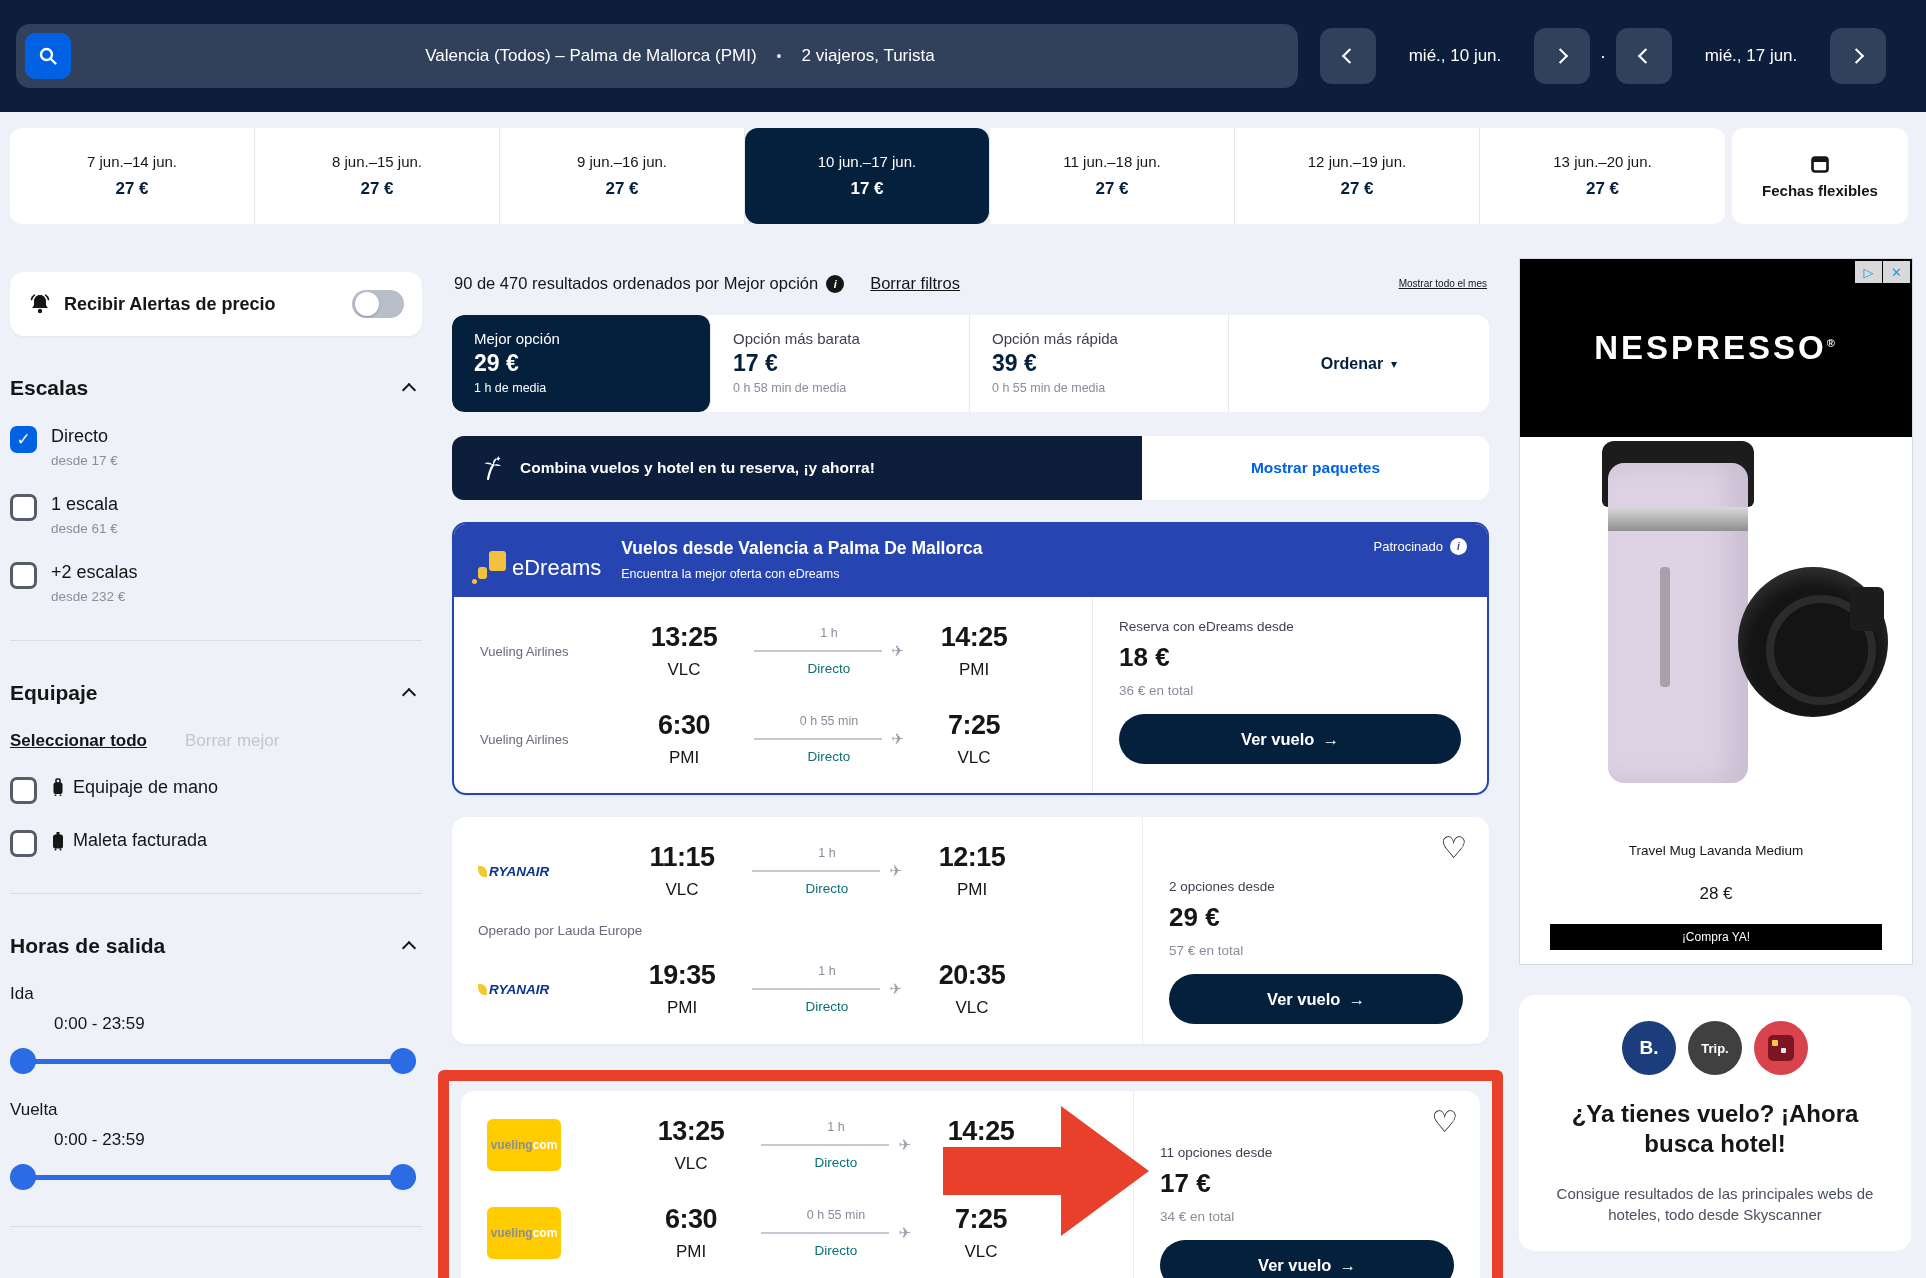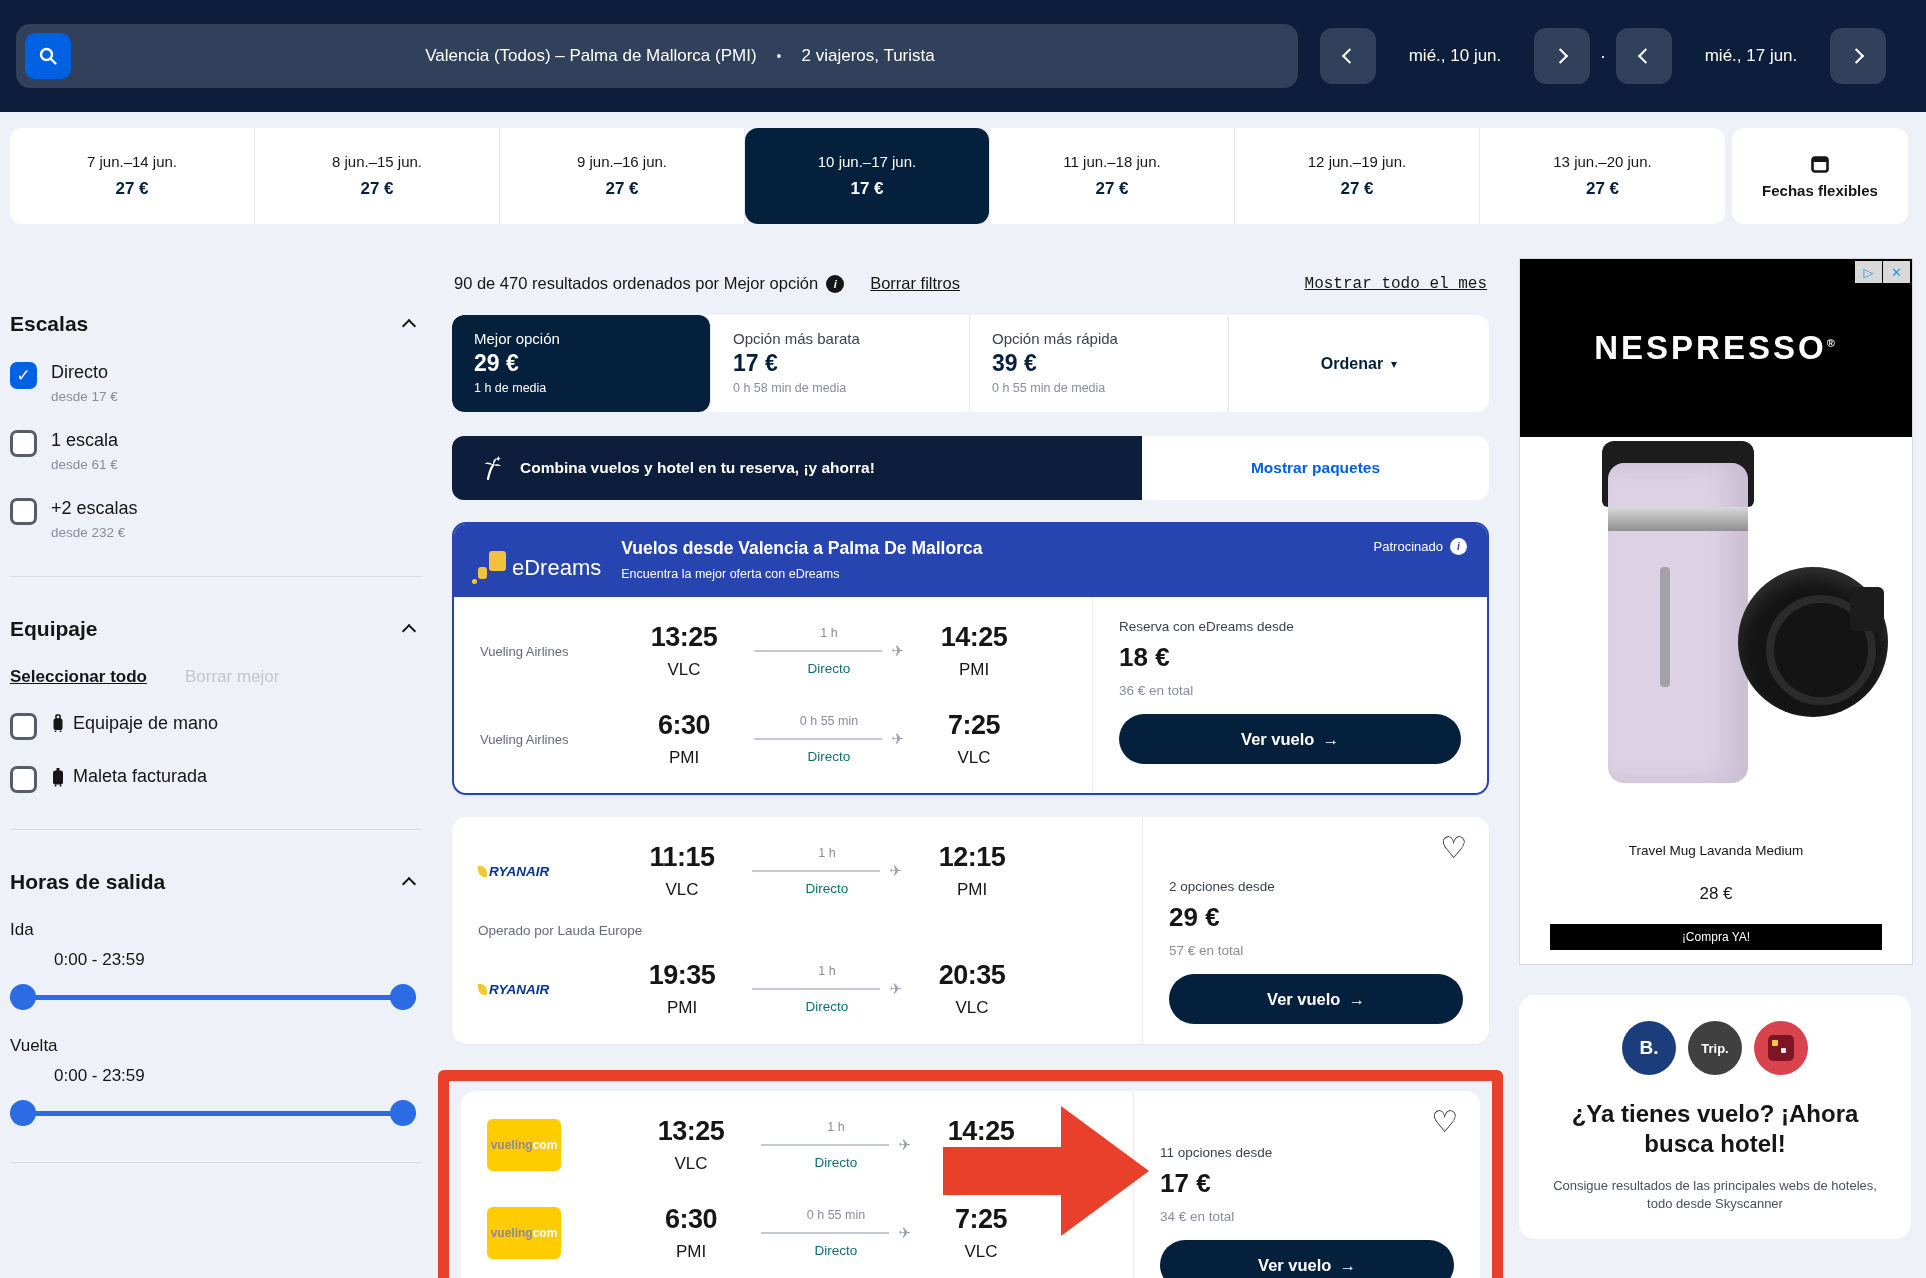--- a/index.html
+++ b/index.html
@@ -61,21 +61,21 @@
   .slider .handle { position:absolute; top:0; width:26px; height:26px; background:#2b6be4; border-radius:50%; cursor:pointer; }
   .slider .handle.h-left { left:0; }
   .slider .handle.h-right { right:0; }
 
   
   .main { padding-top:50px; }
   .results-row { display:flex; align-items:center; gap:26px; padding:0 2px; }
   .results-count { font-size:16.5px; display:flex; align-items:center; gap:8px; }
   .info-dot { width:18px; height:18px; border-radius:50%; background:#161616; color:#fff; font-size:11px; font-weight:bold; display:inline-flex; align-items:center; justify-content:center; font-style:italic; }
   .clear-filters { font-size:16.5px; text-decoration:underline; cursor:pointer; }
-  .show-month { margin-left:auto; font-size:16px; text-decoration:underline; cursor:pointer;font-family:Liberation Mono, monospace; }
+  .show-month { margin-left:auto; font-size:10px; text-decoration:underline; cursor:pointer; }
 
   .sort-card { margin-top:22px; background:#fff; border-radius:12px; display:flex; overflow:hidden; height:97px; }
   .sort-tab { width:259px; padding:15px 22px; border-right:1px solid #e6e8ef; cursor:pointer; }
   .sort-tab .lab { font-size:15px; color:#3c3f4e; }
   .sort-tab .pri { font-size:23px; font-weight:bold; color:#05203c; margin-top:3px; }
   .sort-tab .sub { font-size:12.5px; color:#8b8c9b; margin-top:4px; }
   .sort-tab.selected { background:#05203c; border-radius:12px; }
   .sort-tab.selected .lab, .sort-tab.selected .pri, .sort-tab.selected .sub { color:#fff; }
   .ordenar { flex:1; display:flex; align-items:center; justify-content:center; gap:8px; font-size:16px; font-weight:bold; color:#05203c; cursor:pointer; }
   .ordenar .caret { font-size:12px; }
@@ -158,21 +158,21 @@
   .hotel-logos { display:flex; justify-content:center; gap:12px; }
   .hlogo { width:54px; height:54px; border-radius:50%; display:flex; align-items:center; justify-content:center; color:#fff; font-weight:bold; }
   .hlogo.booking { background:#1b3d7c; font-size:19px; }
   .hlogo.trip { background:#404040; font-size:13px; }
   .hlogo.redbrand { background:#d8434e; position:relative; }
   .hlogo.redbrand .sq { width:26px; height:26px; background:#7c1622; border-radius:5px; position:relative; }
   .hlogo.redbrand .sq i { position:absolute; border-radius:1px; }
   .hlogo.redbrand .d1 { width:6px; height:6px; background:#f4c548; left:4px; top:5px; }
   .hlogo.redbrand .d2 { width:5px; height:5px; background:#e8e8e8; left:13px; top:13px; }
   .hotel-title { font-size:24px; font-weight:bold; margin-top:24px; line-height:1.25; }
-  .hotel-body { font-size:13px; color:#4b4f5e; margin-top:18px; line-height:1.4; }
+  .hotel-body { font-size:15px; color:#4b4f5e; margin-top:24px; line-height:1.4; }
 
   svg { display:block; }
 </style>
 </head>
 <body>
 
 <header class="topbar">
   <div class="search-pill">
     <button class="search-btn">
       <span>
@@ -244,20 +244,33 @@
         </svg>
     </span>
     <span>Fechas flexibles</span>
   </div>
 </div>
 
 <div class="page">
 
   <aside class="sidebar">
 
+    <div class="alert-card">
+      <span>
+        <svg width="24" height="24" viewBox="0 0 24 24">
+            <path d="M12 3c3.3 0 6 2.7 6 6v4.2l1.8 2.8H4.2L6 13.2V9c0-3.3 2.7-6 6-6z" fill="#161616"></path>
+            <circle cx="12" cy="19" r="2.2" fill="#161616"></circle>
+            <path d="M3.5 7.5C4 5.5 5 4.2 6.4 3.2M20.5 7.5C20 5.5 19 4.2 17.6 3.2" stroke="#161616" stroke-width="1.6" fill="none" stroke-linecap="round"></path>
+          </svg>
+      </span>
+      <span class="lbl">Recibir Alertas de precio</span>
+      <div class="toggle">
+          <div class="knob"></div>
+        </div>
+    </div>
 
     <div class="side-section">
       <div class="side-head">
         <h3>Escalas</h3>
         <span class="chev-up"></span>
       </div>
       <div class="cb-row">
         <span class="cb checked">✓</span>
         <span class="texts">
           <span class="l1">Directo</span>

